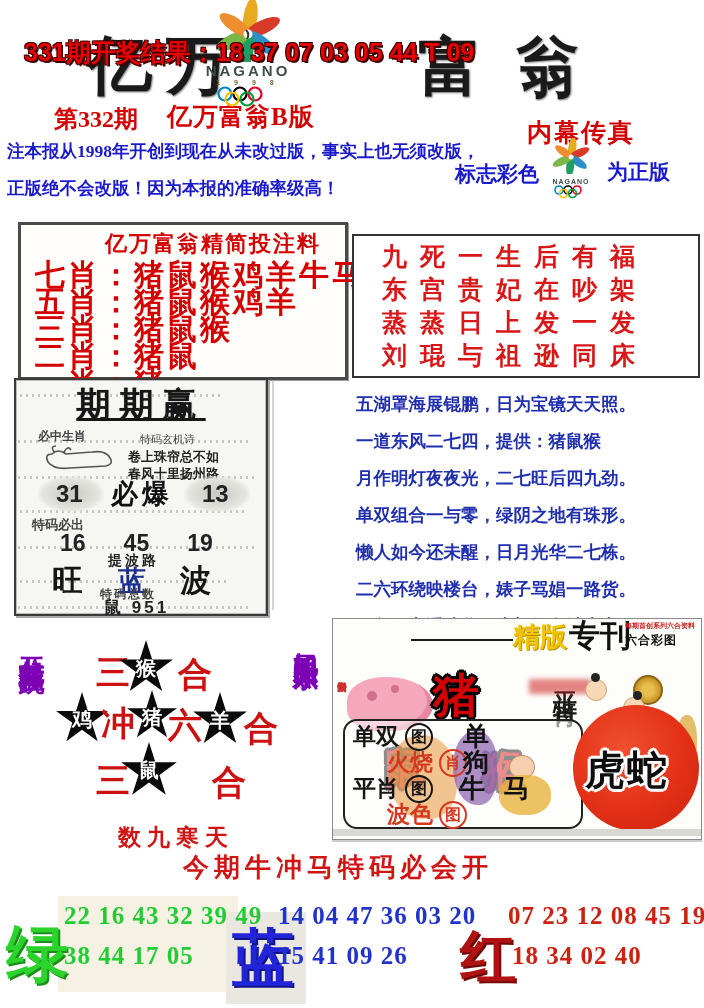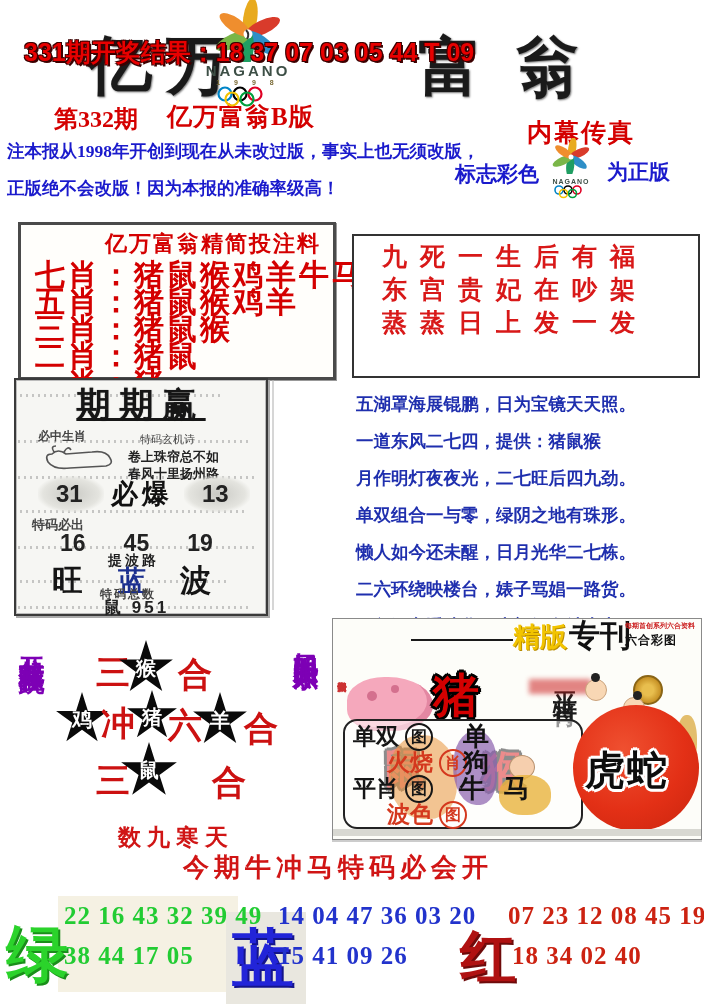--- a/index.html
+++ b/index.html
@@ -128,21 +128,21 @@
       <g fill="none" stroke-width="1.6">
         <circle cx="10" cy="5" r="4" stroke="#0085c7"></circle>
         <circle cx="19" cy="5" r="4" stroke="#000"></circle>
         <circle cx="28" cy="5" r="4" stroke="#df0024"></circle>
         <circle cx="14.5" cy="8.5" r="4" stroke="#f4c300"></circle>
         <circle cx="23.5" cy="8.5" r="4" stroke="#009f3d"></circle>
       </g>
     </svg>
   </div>
 
-  <div class="abs zbox" style="left:18px;top:222px;width:312px;height:152px;">
+  <div class="abs zbox" style="left:18px;top:222px;width:312px;height:152px;padding-left:12px;">
     <div class="abs zbox-title" style="left:84px;top:4px;">亿万富翁精简投注料</div>
     <div class="abs zrow" style="left:14px;top:30px;">
       <span>七肖：</span><span>猪鼠猴鸡羊牛马</span>
     </div>
     <div class="abs zrow" style="left:14px;top:57px;">
       <span>五肖：</span><span>猪鼠猴鸡羊</span>
     </div>
     <div class="abs zrow" style="left:14px;top:84px;">
       <span>三肖：</span><span>猪鼠猴</span>
     </div>
@@ -151,20 +151,21 @@
     </div>
     <div class="abs zrow" style="left:14px;top:138px;">
       <span>一肖：</span><span>猪</span>
     </div>
   </div>
 
   <div class="abs vbox" style="left:352px;top:234px;width:344px;height:140px;">
     <div class="abs vline" style="left:28px;top:4px;">九死一生后有福</div>
     <div class="abs vline" style="left:28px;top:37px;">东宫贵妃在吵架</div>
     <div class="abs vline" style="left:28px;top:70px;">蒸蒸日上发一发</div>
+    <div class="abs vline" style="left:28px;top:103px;">刘琨与祖逊同床</div>
   </div>
 
   <div class="abs wbox" style="left:14px;top:378px;width:250px;height:234px;">
     <div class="noise" style="left:4px;top:14px;width:200px;"></div>
     <div class="noise" style="left:2px;top:60px;width:230px;"></div>
     <div class="noise" style="left:2px;top:96px;width:238px;"></div>
     <div class="noise" style="left:4px;top:130px;width:225px;"></div>
     <div class="noise" style="left:2px;top:166px;width:236px;"></div>
     <div class="noise" style="left:4px;top:200px;width:210px;"></div>
     <div class="noise" style="left:2px;top:226px;width:230px;"></div>

